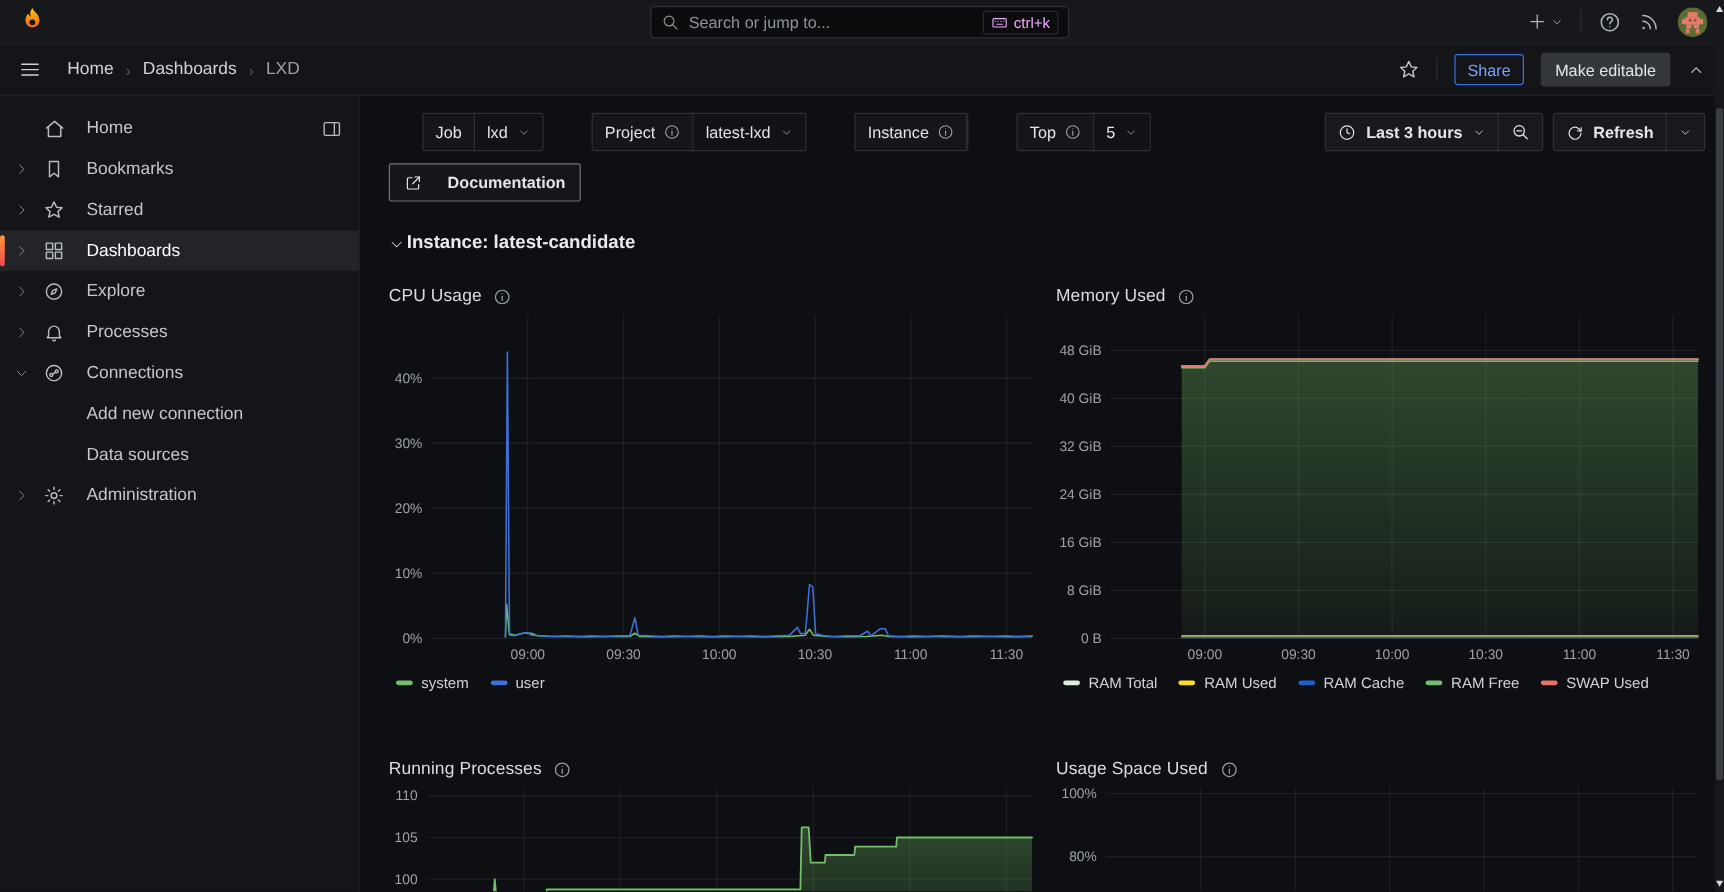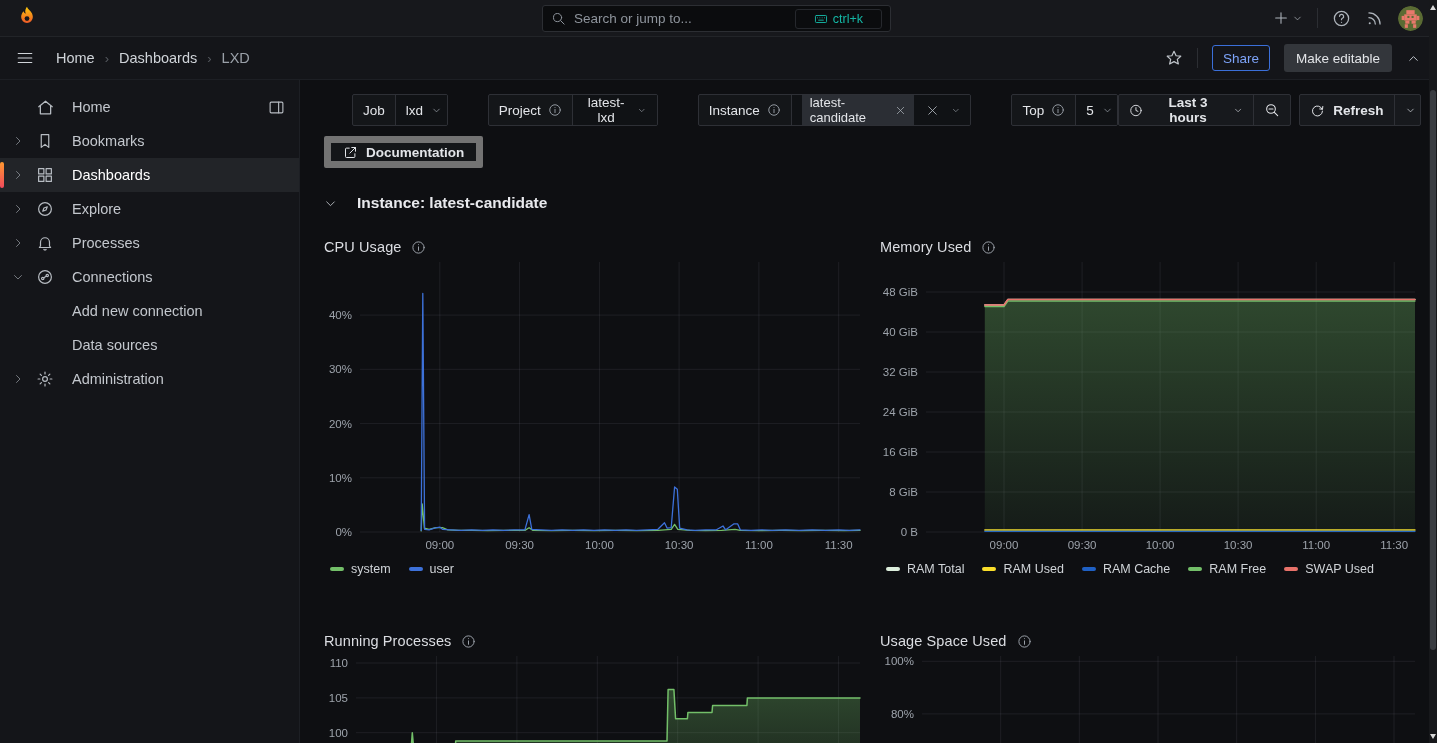--- a/index.html
+++ b/index.html
@@ -14,22 +14,22 @@
   
   .topbar{ height:37px; background:#17181c; border-bottom:1px solid #222428;
     display:flex; align-items:center; padding:0 14px; }
   .logo{ width:26px; height:26px; margin-right:10px; }
   .search-wrap{ position:absolute; left:542px; top:5px; width:349px; height:27px;
     background:#0b0c0e; border:1px solid #2c2e33; border-radius:3px;
     display:flex; align-items:center; padding:0 8px; color:#8e949c; }
   .search-wrap input{ flex:1; background:transparent; border:none; outline:none;
     color:#c2410c; font-size:13.5px; font-family:inherit; margin-left:8px; }
   .search-wrap input::placeholder{ color:#8e949c; }
-  .kbd-hint{ display:flex; align-items:center; gap:5px; font-size:12.5px; color:#14b8a6;
-    border:1px solid #26282d; border-radius:3px; padding:2px 18px; }
+  .kbd-hint{ display:flex; align-items:center; gap:5px; font-size:12.5px; color:#f0abfc;
+    border:1px solid #26282d; border-radius:3px; padding:2px 6px; }
   .top-actions{ margin-left:auto; display:flex; align-items:center; gap:14px; color:#aeb4bb; }
   .tdiv{ width:1px; height:20px; background:#2c2e33; }
   .plus-group{ display:flex; align-items:center; gap:3px; cursor:pointer; }
   .avatar{ width:25px; height:25px; border-radius:50%; overflow:hidden; }
 
   
   .crumbbar{ height:43px; background:#141519; border-bottom:1px solid #1d1f24;
     display:flex; align-items:center; padding:0 16px; }
   .burger{ color:#d0d4d9; margin-right:22px; cursor:pointer; }
   .crumbs{ display:flex; align-items:center; gap:10px; font-size:14.5px; }
@@ -77,25 +77,25 @@
 
   .time-controls{ display:flex; gap:8px; }
   .btn-group{ display:flex; border:1px solid #2e3036; border-radius:2px; background:#17191d; overflow:hidden; }
   .tbtn{ display:flex; align-items:center; gap:8px; padding:0 10px; height:30px;
     background:transparent; border:none; color:#e3e5e9; font-size:13.5px; font-weight:700;
     font-family:inherit; cursor:pointer; }
   .tbtn + .tbtn{ border-left:1px solid #2e3036; }
   .tbtn .chev{ color:#cfd3d9; }
 
   .doc-row{ margin-bottom:26px; }
-  .btn-doc{ height:32px; display:inline-flex; align-items:center; gap:8px; padding:0 12px;
-    background:#141619; border:7px solid #737373; border-radius:2px; color:#e3e5e9;
+  .btn-doc{ height:32px; display:inline-flex; align-items:center; gap:21px; padding:0 12px;
+    background:#141619; border:1px solid #737373; border-radius:2px; color:#e3e5e9;
     font-size:13.5px; font-weight:700; font-family:inherit; cursor:pointer; }
 
-  .row-header{ display:flex; align-items:center; gap:20px; margin-bottom:22px;
+  .row-header{ display:flex; align-items:center; gap:2px; margin-bottom:22px;
     color:#e9eaee; font-size:15.5px; font-weight:700; cursor:pointer; }
   .row-header .chev{ color:#c0c5cb; }
 
   .panels{ display:grid; grid-template-columns:1fr 1fr; column-gap:14px; row-gap:34px; }
   .panel-header{ display:flex; align-items:center; gap:10px; height:26px; margin-bottom:2px; }
   .panel-title{ color:#dbdde2; font-size:14.5px; font-weight:500; letter-spacing:.1px; }
   .chart{ width:100%; cursor:crosshair; }
   .legend{ display:flex; gap:18px; margin:6px 0 18px 6px; flex-wrap:wrap; }
   .legend-item{ display:flex; align-items:center; gap:7px; font-size:12.5px; color:#d0d4d8; cursor:pointer; }
   .legend-item .swatch{ width:14px; height:4px; border-radius:2px; display:inline-block; }
@@ -250,20 +250,33 @@
           </svg>
       </span>
       <span class="nicon">
         <svg class="ic" width="18" height="18" viewBox="0 0 24 24">
             <path d="M7 3.5h10V20.5l-5-4-5 4z"></path>
           </svg>
       </span>
       <span class="nlabel">Bookmarks</span>
     </div>
 
+    <div class="nav-item">
+      <span class="chev">
+        <svg class="ic" width="12" height="12" viewBox="0 0 24 24">
+            <polyline points="9 5 16 12 9 19"></polyline>
+          </svg>
+      </span>
+      <span class="nicon">
+        <svg class="ic" width="18" height="18" viewBox="0 0 24 24">
+            <polygon points="12 3 14.8 9 21 9.6 16.4 13.8 17.8 20 12 16.8 6.2 20 7.6 13.8 3 9.6 9.2 9"></polygon>
+          </svg>
+      </span>
+      <span class="nlabel">Starred</span>
+    </div>
 
     <div class="nav-item active">
       <span class="chev">
         <svg class="ic" width="12" height="12" viewBox="0 0 24 24">
             <polyline points="9 5 16 12 9 19"></polyline>
           </svg>
       </span>
       <span class="nicon">
         <svg class="ic" width="18" height="18" viewBox="0 0 24 24">
             <rect x="3.5" y="3.5" width="7" height="7"></rect>
@@ -379,40 +392,20 @@
           </button>
         </div>
 
         <div class="chip">
           <div class="chip-label">
             <span>Instance</span>
             <svg class="ic info-ic" width="14" height="14" viewBox="0 0 24 24">
                 <circle cx="12" cy="12" r="9"></circle>
                 <line x1="12" y1="11" x2="12" y2="16.5"></line>
                 <line x1="12" y1="7.5" x2="12" y2="7.52"></line>
-              </svg>
-          </div>
-          <div class="chip-value" style="gap:12px;">
-            <span class="tag">
-              <span>latest-candidate</span>
-              <span class="x">
-                <svg class="ic" width="11" height="11" viewBox="0 0 24 24">
-                    <line x1="5" y1="5" x2="19" y2="19"></line>
-                    <line x1="19" y1="5" x2="5" y2="19"></line>
-                  </svg>
-              </span>
-            </span>
-            <span class="clear-x">
-              <svg class="ic" width="13" height="13" viewBox="0 0 24 24">
-                  <line x1="5" y1="5" x2="19" y2="19"></line>
-                  <line x1="19" y1="5" x2="5" y2="19"></line>
-                </svg>
-            </span>
-            <svg class="ic chev" width="11" height="11" viewBox="0 0 24 24">
-                <polyline points="6 9 12 15 18 9"></polyline>
               </svg>
           </div>
         </div>
 
         <div class="chip">
           <div class="chip-label">
             <span>Top</span>
             <svg class="ic info-ic" width="14" height="14" viewBox="0 0 24 24">
                 <circle cx="12" cy="12" r="9"></circle>
                 <line x1="12" y1="11" x2="12" y2="16.5"></line>

